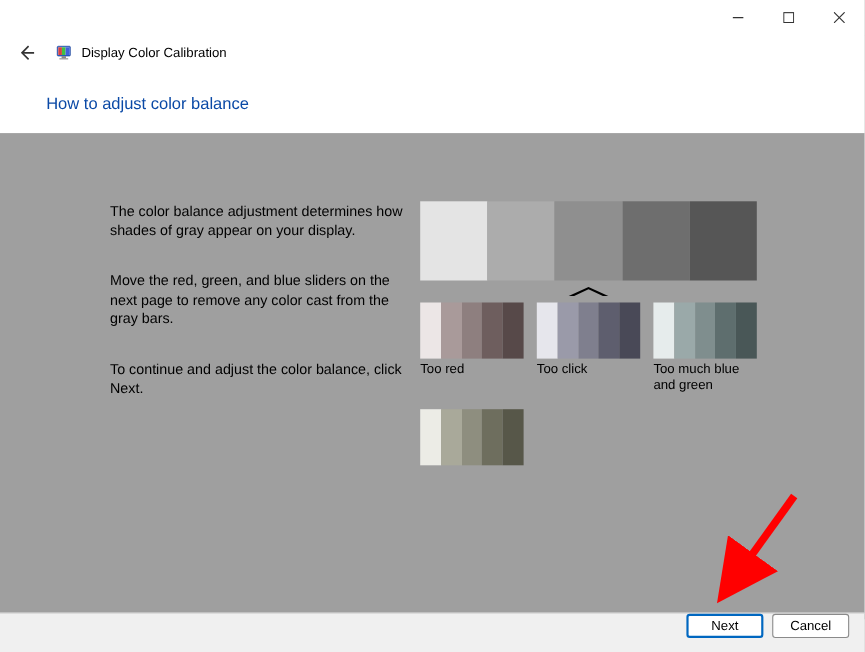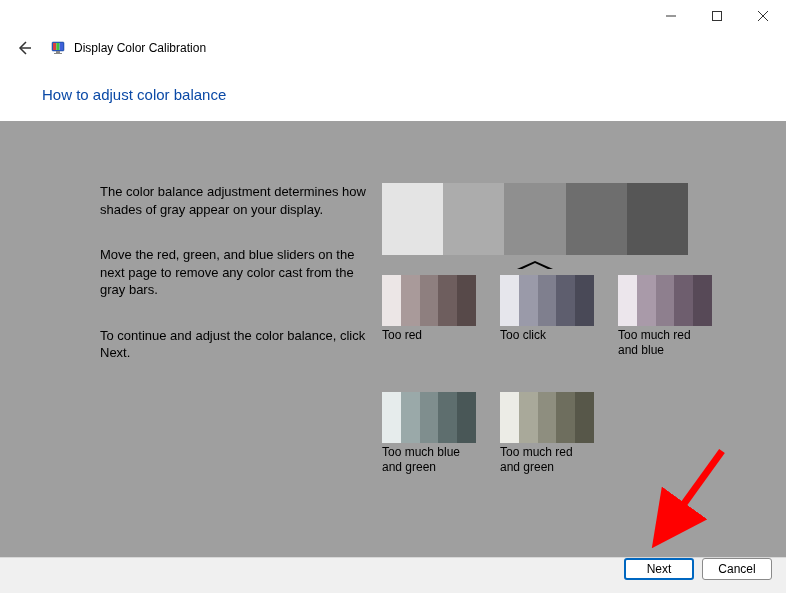--- a/index.html
+++ b/index.html
@@ -120,21 +120,20 @@
       font-size: 12.5px;
       color: #000;
       margin-top: -4px;
       margin-bottom: 6px;
     }
     .tint-grid {
       display: grid;
       grid-template-columns: repeat(3, 94px);
       column-gap: 12px;
       row-gap: 4px;
-      gap: 24px;
     }
     .tint-cell {}
     .tint-swatch {
       width: 94px;
       height: 51px;
       display: flex;
     }
     .ts-seg { flex: 1; }
     .tint-label {
       font-size: 12px;
@@ -259,47 +258,36 @@
               <div class="ts-seg" style="background: rgb(230, 230, 236);"></div>
               <div class="ts-seg" style="background: rgb(154, 154, 169);"></div>
               <div class="ts-seg" style="background: rgb(127, 127, 142);"></div>
               <div class="ts-seg" style="background: rgb(94, 94, 110);"></div>
               <div class="ts-seg" style="background: rgb(73, 73, 87);"></div>
             </div>
             <div class="tint-label">Too click</div>
           </div>
           <div class="tint-cell">
             <div class="tint-swatch">
-              <div class="ts-seg" style="background: rgb(236, 230, 236);"></div>
-              <div class="ts-seg" style="background: rgb(169, 154, 169);"></div>
-              <div class="ts-seg" style="background: rgb(142, 127, 142);"></div>
-              <div class="ts-seg" style="background: rgb(110, 94, 110);"></div>
-              <div class="ts-seg" style="background: rgb(87, 73, 87);"></div>
-            </div>
-            <div class="tint-label">Too much red and blue</div>
-          </div>
-          <div class="tint-cell">
-            <div class="tint-swatch">
               <div class="ts-seg" style="background: rgb(230, 236, 236);"></div>
               <div class="ts-seg" style="background: rgb(154, 169, 169);"></div>
               <div class="ts-seg" style="background: rgb(127, 142, 142);"></div>
               <div class="ts-seg" style="background: rgb(94, 110, 110);"></div>
               <div class="ts-seg" style="background: rgb(73, 87, 87);"></div>
             </div>
             <div class="tint-label">Too much blue and green</div>
           </div>
           <div class="tint-cell">
             <div class="tint-swatch">
               <div class="ts-seg" style="background: rgb(236, 236, 230);"></div>
               <div class="ts-seg" style="background: rgb(169, 169, 154);"></div>
               <div class="ts-seg" style="background: rgb(142, 142, 127);"></div>
               <div class="ts-seg" style="background: rgb(110, 110, 94);"></div>
               <div class="ts-seg" style="background: rgb(87, 87, 73);"></div>
             </div>
-            <div class="tint-label">Too much red and green</div>
           </div>
         </div>
     </div>
   </div>
 
   <svg class="arrow-annotation" style="left:640px; top:320px;" width="100" height="110" viewBox="0 0 100 110">
     <defs>
       <marker id="ahead" markerWidth="8" markerHeight="8" refX="6" refY="4" orient="auto">
         <polygon points="0 0, 8 4, 0 8" fill="#ff0000"></polygon>
       </marker>

